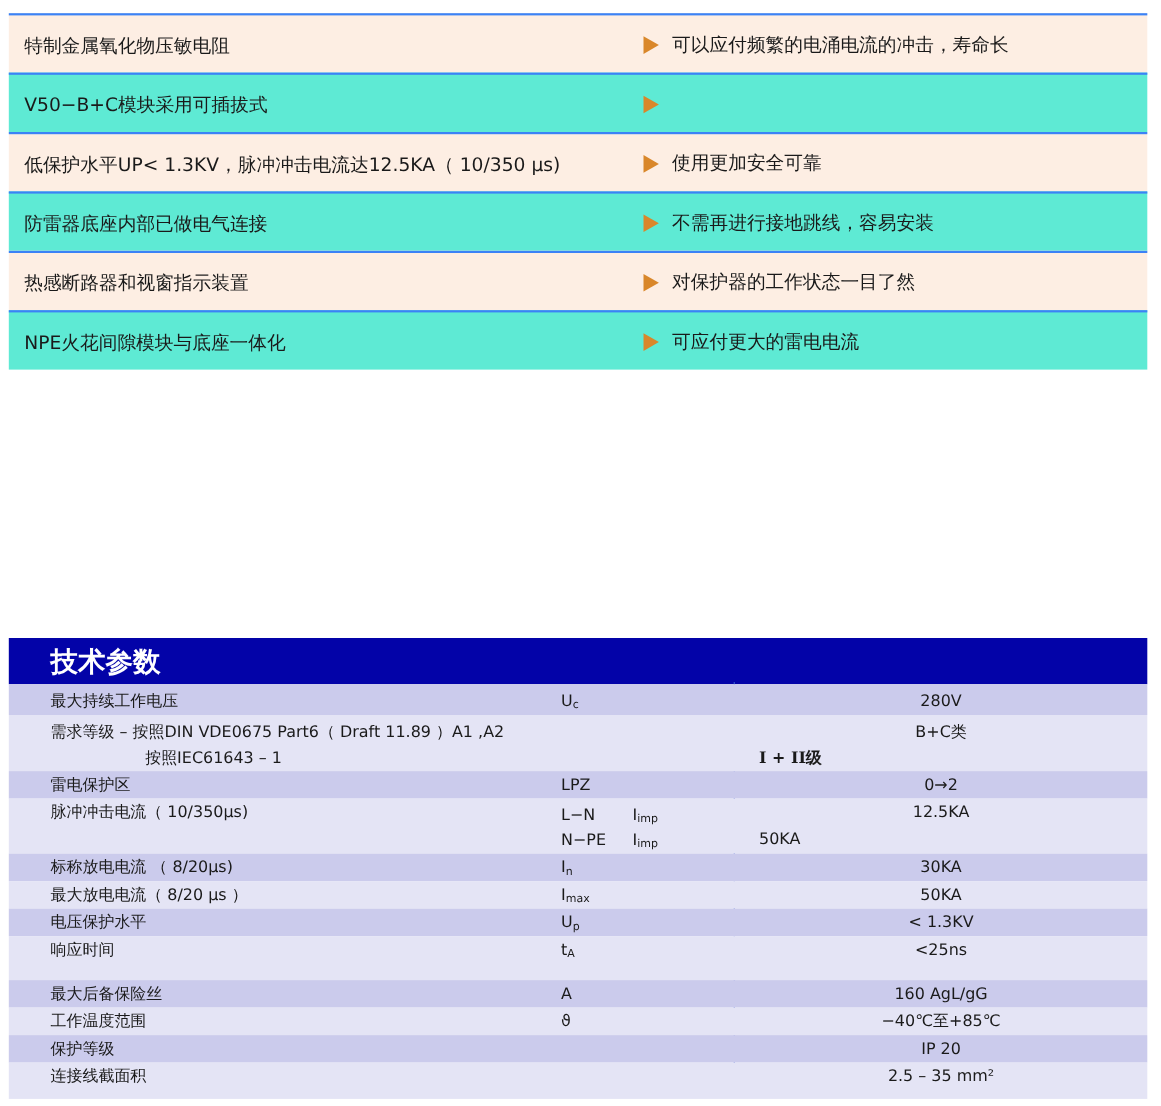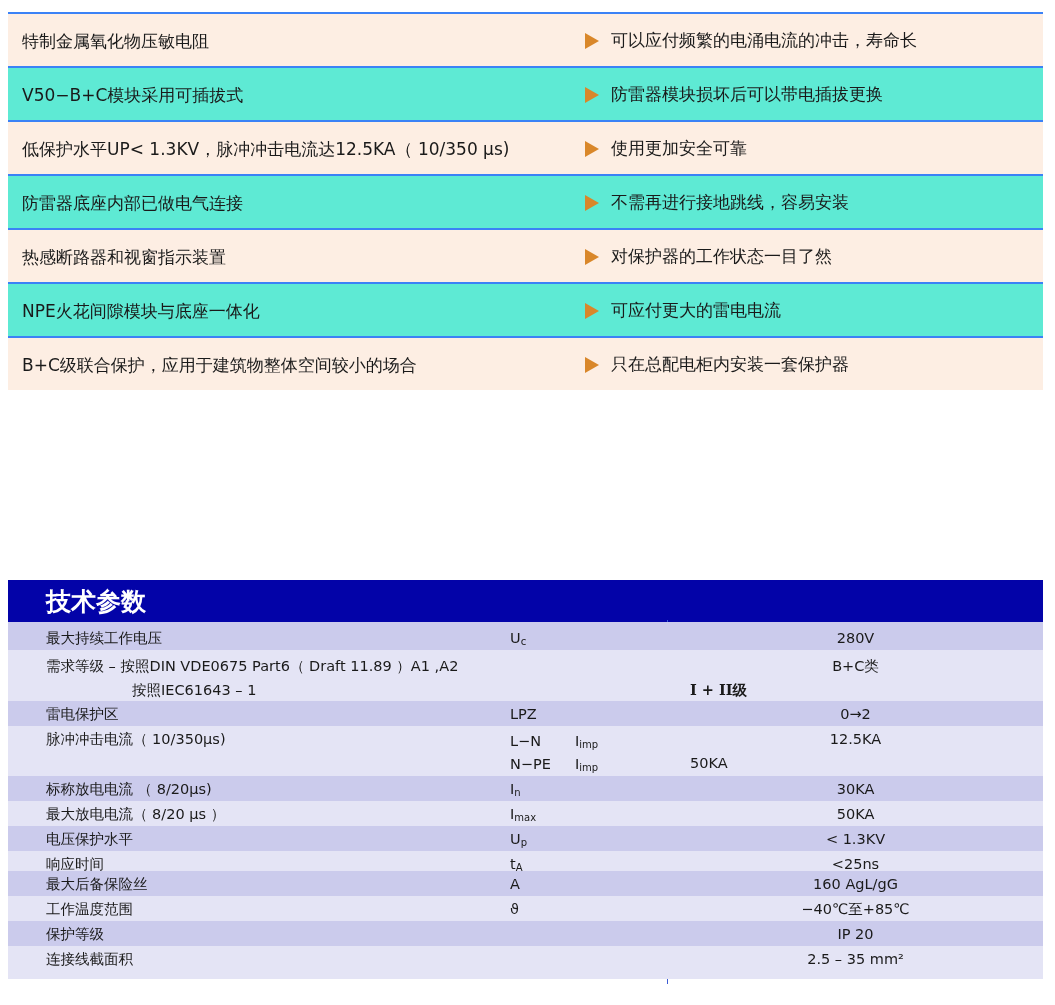--- a/index.html
+++ b/index.html
@@ -47,46 +47,40 @@
 <div class="feat">
 
   <div class="feat-row light">
     <span class="c1">特制金属氧化物压敏电阻</span>
     <span class="bullet"></span>
     <span class="c2">可以应付频繁的电涌电流的冲击，寿命长</span>
   </div>
   <div class="feat-row dark">
     <span class="c1">V50−B+C模块采用可插拔式</span>
     <span class="bullet"></span>
-    <span class="c2">防雷器模块损坏后可以带电插拔更换</span>
   </div>
   <div class="feat-row light">
     <span class="c1">低保护水平UP&lt; 1.3KV，脉冲冲击电流达12.5KA（ 10/350 μs)</span>
     <span class="bullet"></span>
     <span class="c2">使用更加安全可靠</span>
   </div>
   <div class="feat-row dark">
     <span class="c1">防雷器底座内部已做电气连接</span>
     <span class="bullet"></span>
     <span class="c2">不需再进行接地跳线，容易安装</span>
   </div>
   <div class="feat-row light">
     <span class="c1">热感断路器和视窗指示装置</span>
     <span class="bullet"></span>
     <span class="c2">对保护器的工作状态一目了然</span>
   </div>
   <div class="feat-row dark">
     <span class="c1">NPE火花间隙模块与底座一体化</span>
     <span class="bullet"></span>
     <span class="c2"> 可应付更大的雷电电流</span>
-  </div>
-  <div class="feat-row light">
-    <span class="c1">B+C级联合保护，应用于建筑物整体空间较小的场合</span>
-    <span class="bullet"></span>
-    <span class="c2">只在总配电柜内安装一套保护器</span>
   </div>
 </div>
 
 <div class="tech">
   <div class="tech-head">
     <span>技术参数</span>
   </div>
   <div class="divider"></div>
 
   <div class="tech-body">
@@ -131,21 +125,21 @@
       <span class="sym" style="top:2px"><span>I</span><span class="sub">max</span></span>
       <span class="val" style="top:2px">50KA</span>
     </div>
 
     <div class="tech-row dark" style="height:25px">
       <span class="lbl" style="top:2px">电压保护水平</span>
       <span class="sym" style="top:2px"><span>U</span><span class="sub">p</span></span>
       <span class="val" style="top:2px">&lt; 1.3KV</span>
     </div>
 
-    <div class="tech-row light" style="height:20px">
+    <div class="tech-row light" style="height:40px">
       <span class="lbl" style="top:2px">响应时间</span>
       <span class="sym" style="top:2px"><span>t</span><span class="sub">A</span></span>
       <span class="val" style="top:2px">&lt;25ns</span>
     </div>
 
     <div class="tech-row dark" style="height:25px">
       <span class="lbl" style="top:2px">最大后备保险丝</span>
       <span class="sym" style="top:2px">A</span>
       <span class="val" style="top:2px">160 AgL/gG</span>
     </div>

